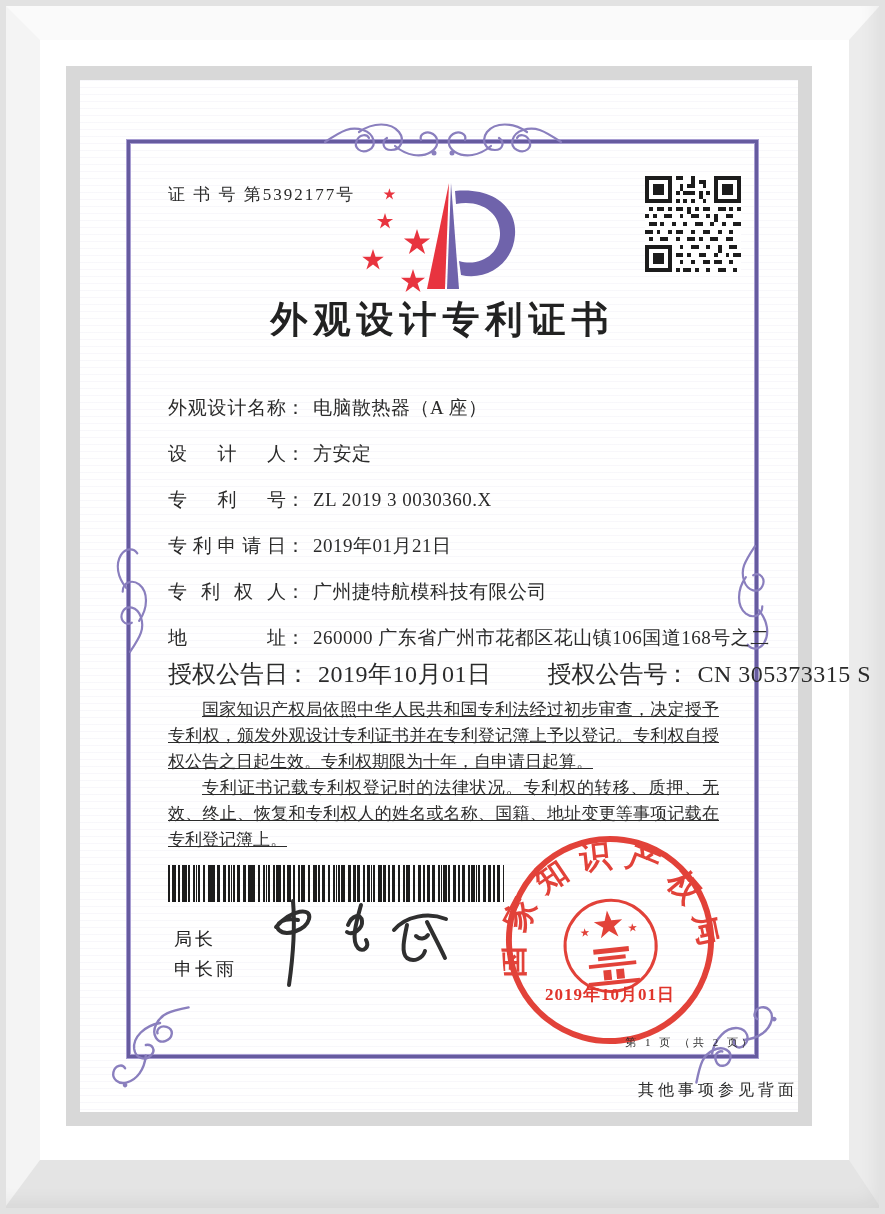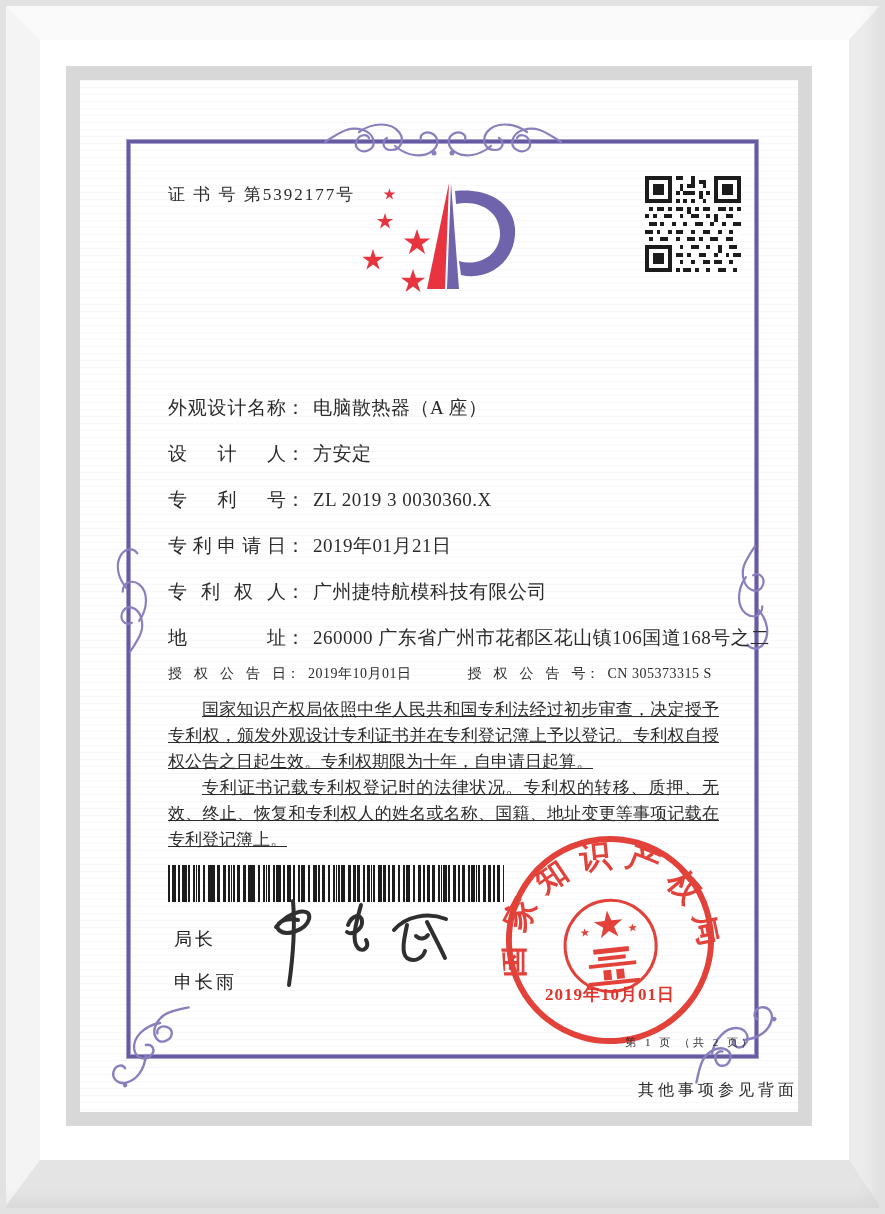--- a/index.html
+++ b/index.html
@@ -40,33 +40,33 @@
 
   .title { position:absolute; top:152px; left:0; width:100%; text-align:center;
     font-size:37px; font-weight:600; letter-spacing:6px; color:#222; }
 
   .fields { position:absolute; top:250px; left:38px; right:22px; font-size:19px; color:#2b2b2b; }
   .frow { height:46px; line-height:30px; white-space:nowrap; }
   .flabel { display:inline-block; width:118px; text-align:justify; text-align-last:justify; vertical-align:top; }
   .fcolon { display:inline-block; vertical-align:top; }
   .fvalue { display:inline-block; margin-left:8px; vertical-align:top; letter-spacing:.5px; }
 
-  .grant-row { position:absolute; top:516px; left:38px; right:20px; font-size:14px; line-height:30px; color:#2b2b2b; display:flex; gap:56px; white-space:nowrap; }
+  .grant-row { position:absolute; top:516px; left:38px; right:20px; font-size:24px; line-height:30px; color:#2b2b2b; display:flex; gap:56px; white-space:nowrap; }
 
   .paras { position:absolute; top:554px; left:38px; right:36px; font-size:17px; line-height:26px; color:#2b2b2b; text-align:justify;text-decoration:underline; }
   .paras p { text-indent:2em; }
 
   .barcode { position:absolute; top:722px; left:38px; width:336px; height:37px;
     background:
       repeating-linear-gradient(90deg,#1c1c1c 0 2px,transparent 2px 5px),
       repeating-linear-gradient(90deg,#1c1c1c 0 1px,transparent 1px 7px),
       repeating-linear-gradient(90deg,transparent 0 4px,#1c1c1c 4px 6px,transparent 6px 13px); }
 
   .director { position:absolute; top:784px; left:44px; font-family:"Liberation Sans", sans-serif; font-size:18px; letter-spacing:3px; color:#222; }
-  .director div + div { margin-top:19px; }
+  .director div + div { margin-top:6px; }
 
   .signature { position:absolute; top:752px; left:118px; width:220px; height:100px; }
 
   .seal { position:absolute; top:688px; left:371px; width:218px; height:218px; transform:rotate(-6deg); opacity:.93; }
   .seal-date { position:absolute; top:840px; left:371px; width:218px; text-align:center;
     color:#e0342b; font-size:17px; letter-spacing:1px; font-weight:600; }
 
   .page-info { position:absolute; top:892px; left:0; width:100%; text-align:right; font-size:11px; letter-spacing:3px; color:#2b2b2b; }
 
   .back-note { position:absolute; top:1000px; left:0; width:100%; text-align:right; font-size:16px; letter-spacing:4px; color:#2b2b2b; }
@@ -172,20 +172,21 @@
             </g>
           <g fill="#1c1c1c">
             <rect x="2" y="2" width="3" height="3"></rect>
               <rect x="20" y="2" width="3" height="3"></rect>
               <rect x="2" y="20" width="3" height="3"></rect>
             <path d="M8 0h2v1H8zM12 0h1v2h-1zM14 1h2v1h-2zM9 2h1v2H9zM11 2h2v1h-2zM15 2h1v1h-1zM8 4h1v1H8zM10 4h3v1h-3zM14 4h1v2h-1zM16 4h1v1h-1zM8 6h1v1H8zM10 6h1v1h-1zM12 6h1v1h-1zM15 6h1v1h-1zM1 8h1v1H1zM3 8h2v1H3zM6 8h1v1H6zM8 8h2v1H8zM11 8h1v2h-1zM13 8h1v1h-1zM15 8h2v1h-2zM19 8h2v1h-2zM22 8h1v1h-1zM24 8h1v1h-1zM0 10h1v1H0zM2 10h1v1H2zM5 10h2v1H5zM9 10h1v1H9zM12 10h2v1h-2zM16 10h1v1h-1zM18 10h1v2h-1zM21 10h2v1h-2zM1 12h2v1H1zM4 12h1v1H4zM7 12h1v1H7zM10 12h1v1h-1zM13 12h2v1h-2zM17 12h1v1h-1zM20 12h1v1h-1zM23 12h2v1h-2zM0 14h2v1H0zM3 14h1v1H3zM6 14h1v1H6zM8 14h2v1H8zM12 14h1v1h-1zM15 14h2v1h-2zM19 14h1v1h-1zM22 14h1v1h-1zM1 16h1v1H1zM4 16h2v1H4zM8 16h1v1H8zM11 16h2v1h-2zM14 16h1v1h-1zM17 16h2v1h-2zM21 16h2v1h-2zM9 18h1v1H9zM12 18h2v1h-2zM16 18h1v1h-1zM19 18h1v2h-1zM22 18h2v1h-2zM8 20h2v1H8zM11 20h1v1h-1zM14 20h2v1h-2zM18 20h1v1h-1zM21 20h1v1h-1zM23 20h2v1h-2zM9 22h1v1H9zM12 22h1v1h-1zM15 22h2v1h-2zM18 22h2v1h-2zM22 22h1v1h-1zM8 24h1v1H8zM10 24h2v1h-2zM13 24h1v1h-1zM16 24h1v1h-1zM19 24h2v1h-2zM23 24h1v1h-1z"></path>
           </g>
         </svg>
       </div>
 
+      <div class="title">外观设计专利证书</div>
 
       <div class="fields">
         <div class="frow"><span class="flabel">外观设计名称</span><span class="fcolon">：</span><span class="fvalue">电脑散热器（A 座）</span></div>
         <div class="frow"><span class="flabel">设计人</span><span class="fcolon">：</span><span class="fvalue">方安定</span></div>
         <div class="frow"><span class="flabel">专利号</span><span class="fcolon">：</span><span class="fvalue">ZL 2019 3 0030360.X</span></div>
         <div class="frow"><span class="flabel">专利申请日</span><span class="fcolon">：</span><span class="fvalue">2019年01月21日</span></div>
         <div class="frow"><span class="flabel">专利权人</span><span class="fcolon">：</span><span class="fvalue">广州捷特航模科技有限公司</span></div>
         <div class="frow"><span class="flabel">地址</span><span class="fcolon">：</span><span class="fvalue">260000 广东省广州市花都区花山镇106国道168号之二</span></div>
       </div>
 

